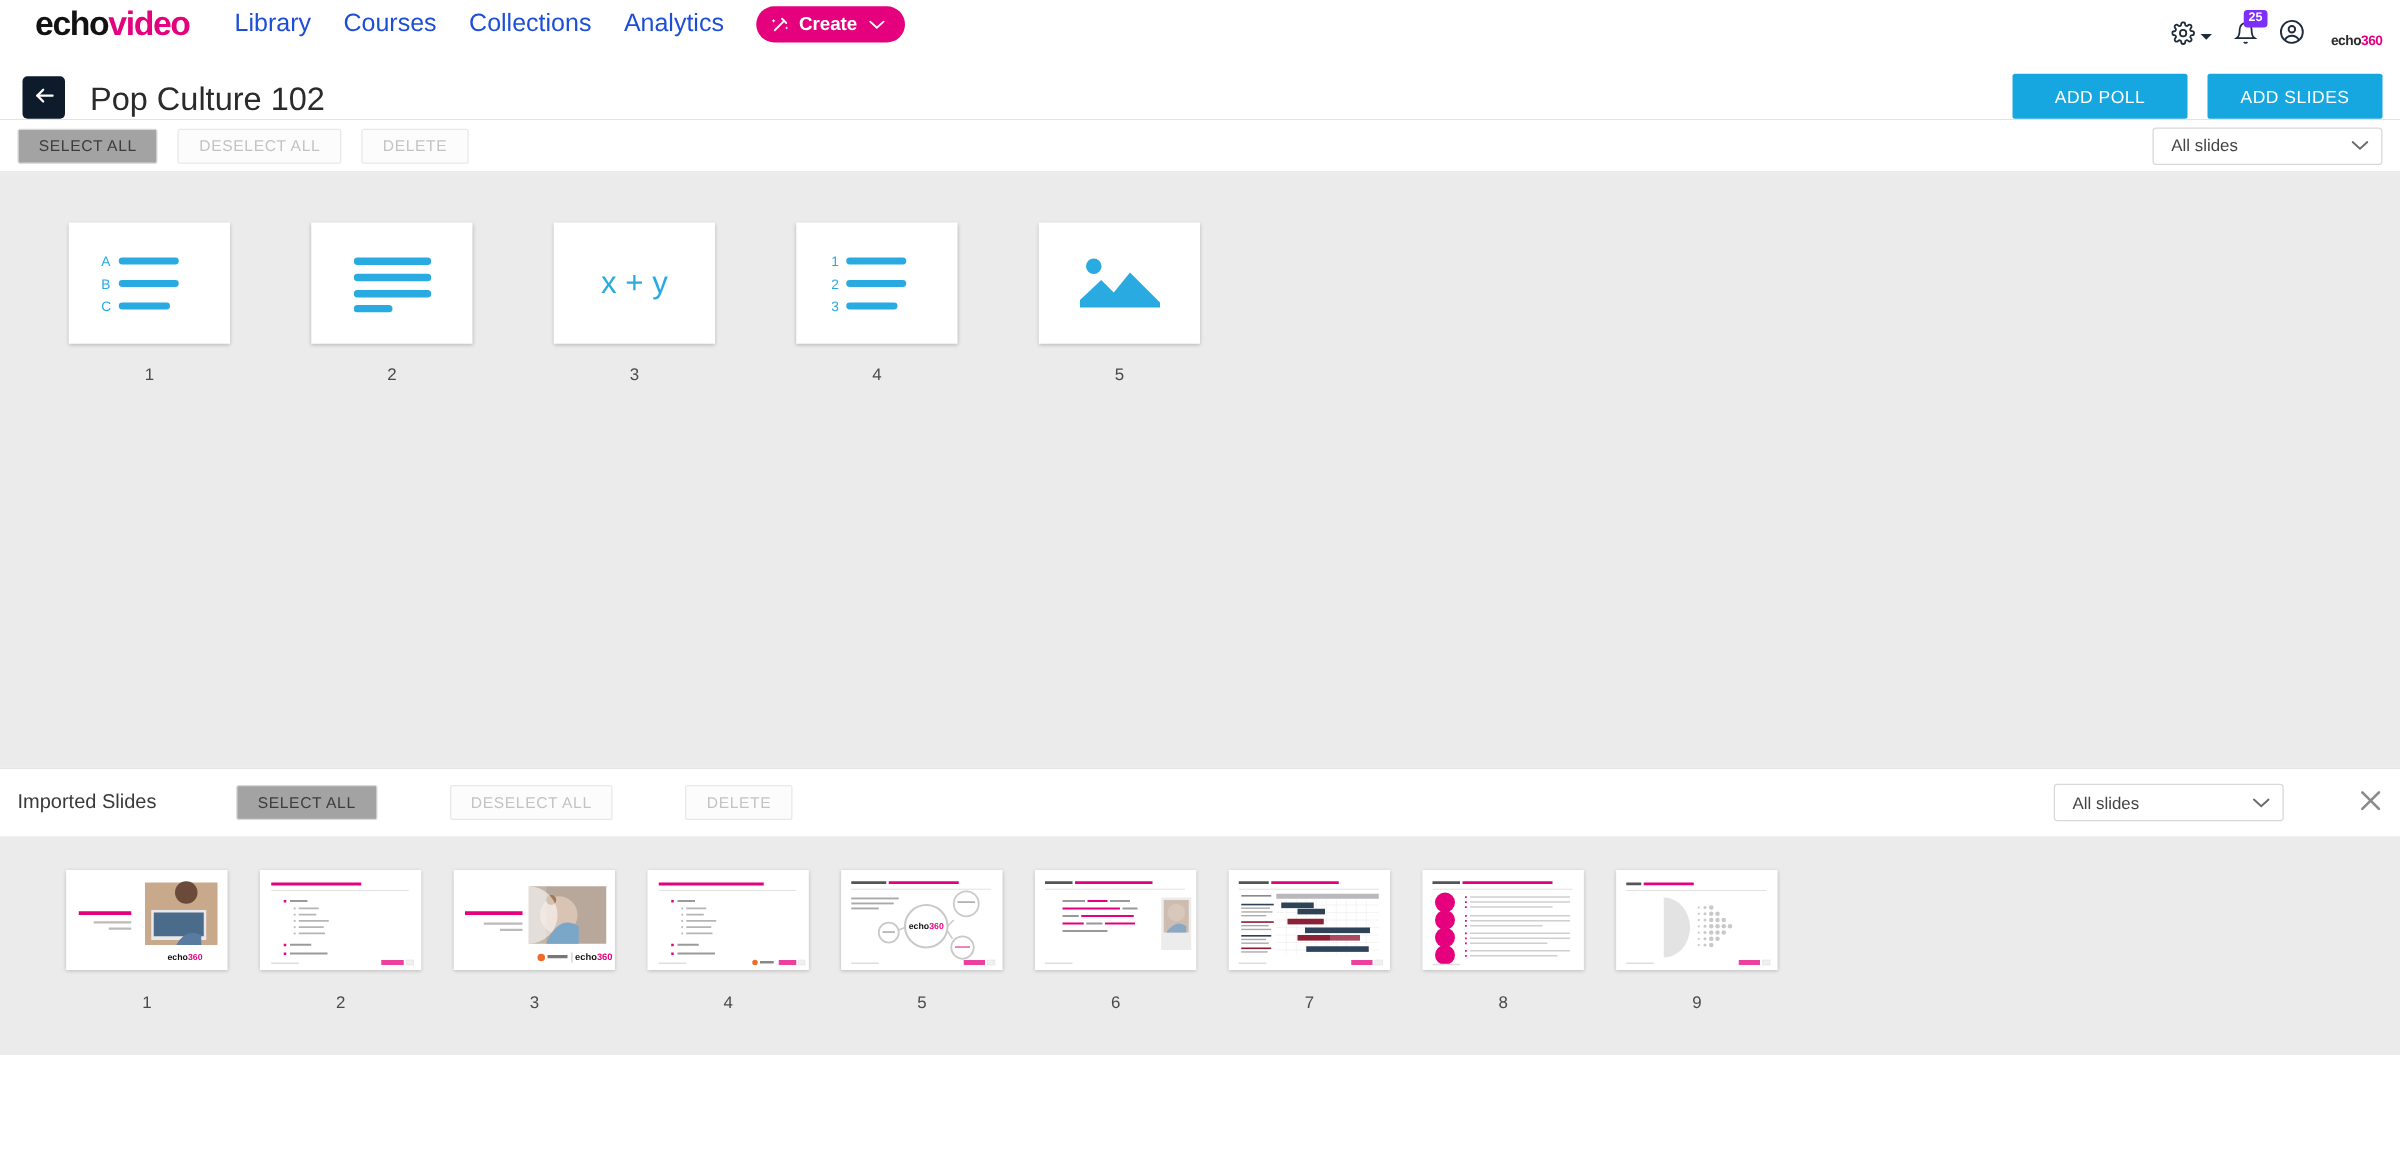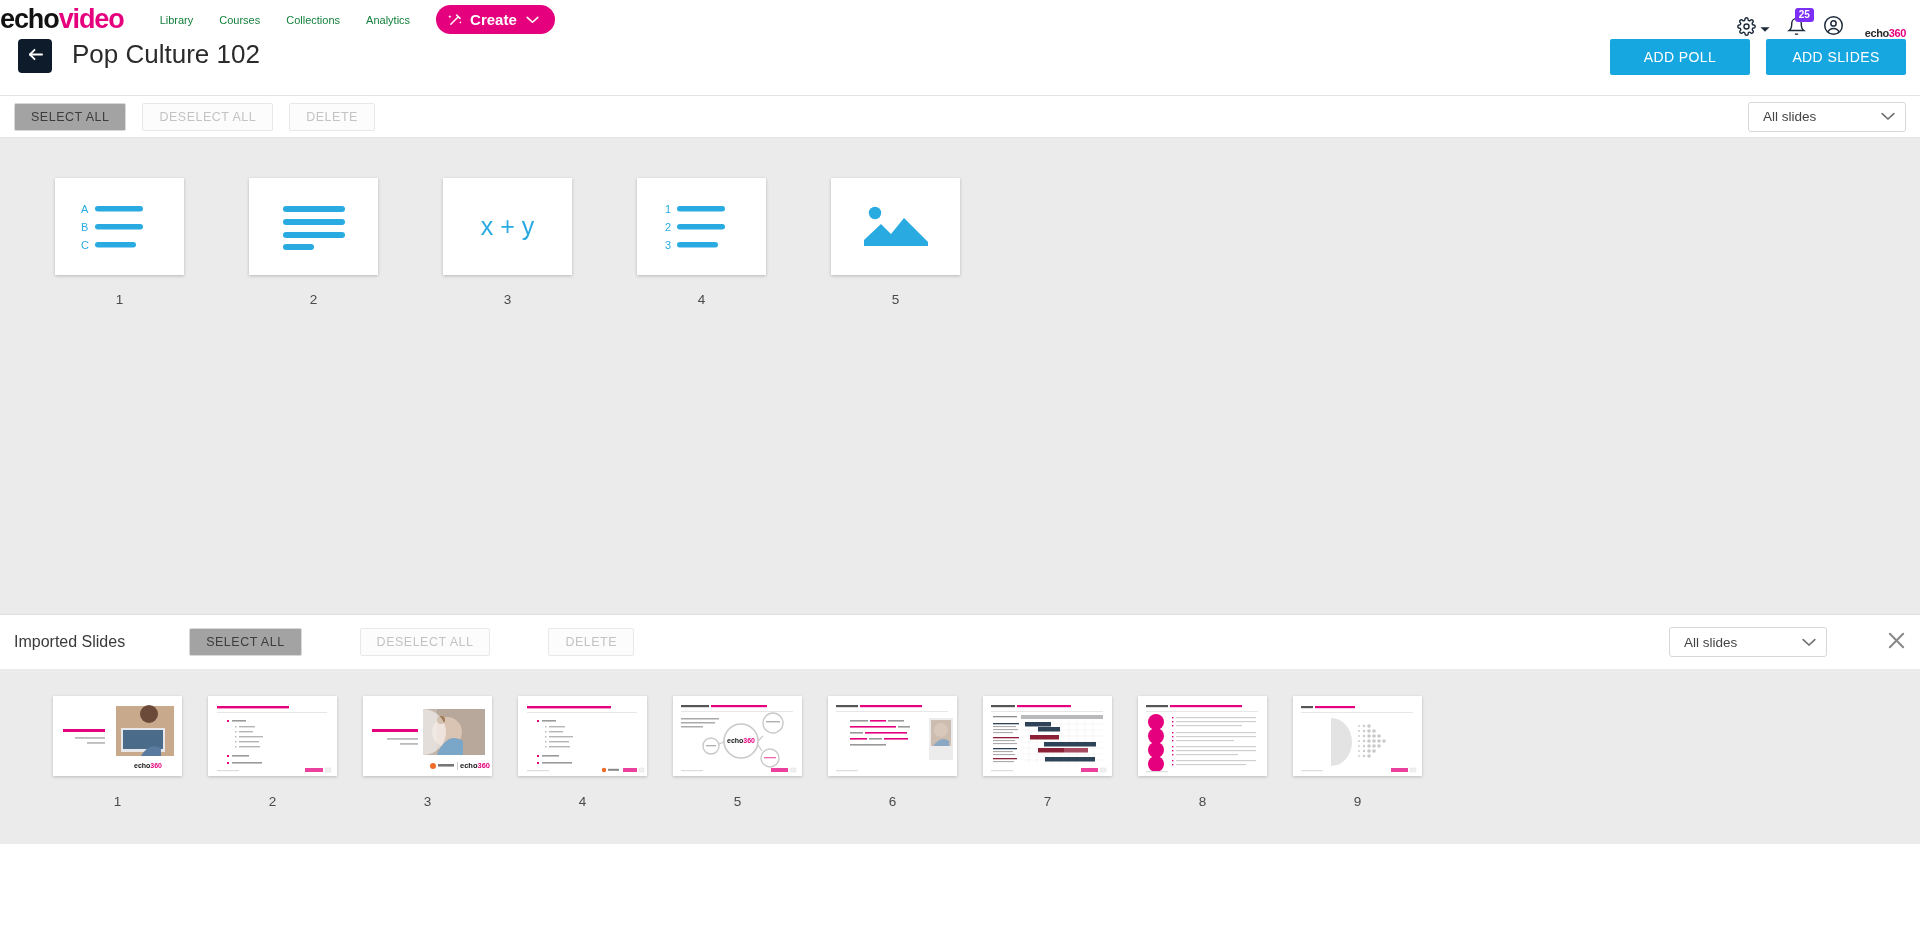--- a/index.html
+++ b/index.html
@@ -9,38 +9,38 @@
     background: #ffffff;
     overflow: hidden;
   }
 
   
   .topnav {
     height: 39px;
     background: #ffffff;
     display: flex;
     align-items: center;
-    padding: 0 14px 0 0;
+    padding: 0 14px 0 28px;
     position: relative;
   }
   .brand {
     font-size: 27px;
     font-weight: 700;
     letter-spacing: -1.1px;
     line-height: 1;
     margin-right: 36px;
     white-space: nowrap;
   }
   .brand .echo { color: #121212; }
   .brand .video { color: #e5007d; }
 
   .nav-links { display: flex; align-items: center; gap: 26px; }
   .nav-link {
-    font-size: 11px;
-    color: #15803d;
+    font-size: 20px;
+    color: #1d4ed8;
     text-decoration: none;
     white-space: nowrap;
   }
   .create-btn {
     margin-left: 26px;
     background: #e5007d;
     color: #ffffff;
     border: none;
     border-radius: 18px;
     height: 29px;
@@ -90,21 +90,21 @@
     letter-spacing: -0.4px;
     margin-left: 4px;
   }
   .corp-logo .a { color: #2b2b2b; }
   .corp-logo .b { color: #e5007d; }
 
   
   .titlebar {
     height: 56px;
     display: flex;
-    align-items: flex-start;
+    align-items: flex-end;
     padding: 0 14px 0 18px;
     background: #fff;
     position: relative;
   }
   .back-btn {
     width: 34px; height: 34px;
     background: #0d1b2a;
     border: none; border-radius: 4px;
     display: flex; align-items: center; justify-content: center;
     cursor: pointer;
@@ -163,21 +163,21 @@
     color: #c3c3c3;
     border-color: #e8e8e8;
     background: #fcfcfc;
     cursor: default;
   }
   .select-wrap {
     margin-left: auto;
     position: relative;
   }
   .sel-box {
-    width: 158px;
+    width: 184px;
     height: 30px;
     border: 1px solid #d8d8d8;
     border-radius: 3px;
     background: #fff;
     display: flex;
     align-items: center;
     padding: 0 10px 0 14px;
     font-size: 13.5px;
     color: #444;
     cursor: pointer;

